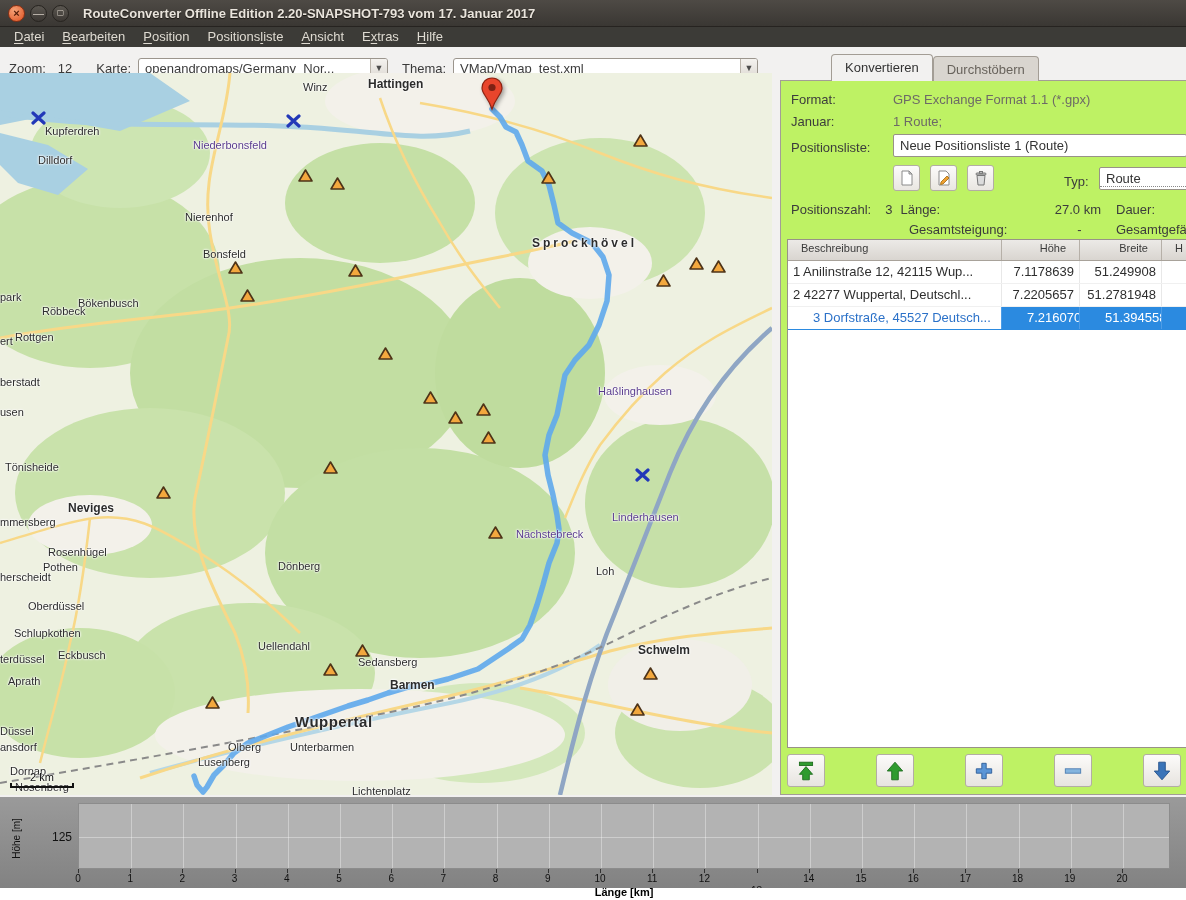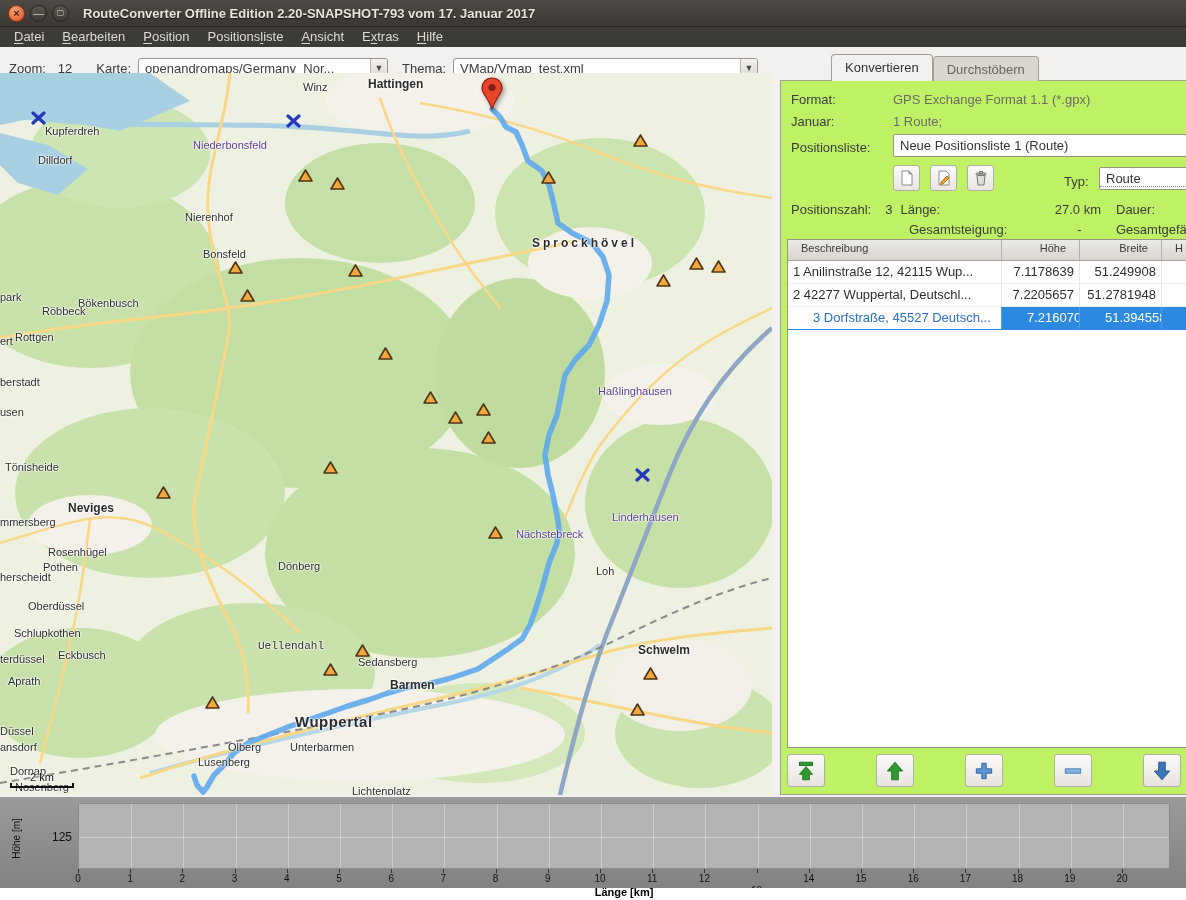--- a/index.html
+++ b/index.html
@@ -216,21 +216,21 @@
         <div class="map-label violet" style="left: 516px; top: 455px;">Nächstebreck</div>
         <div class="map-label" style="left: 278px; top: 487px;">Dönberg</div>
         <div class="map-label violet" style="left: 612px; top: 438px;">Linderhausen</div>
         <div class="map-label" style="left: 596px; top: 492px;">Loh</div>
         <div class="map-label" style="left: 0px; top: 498px;">herscheidt</div>
         <div class="map-label" style="left: 28px; top: 527px;">Oberdüssel</div>
         <div class="map-label" style="left: 14px; top: 554px;">Schlupkothen</div>
         <div class="map-label" style="left: 0px; top: 580px;">terdüssel</div>
         <div class="map-label" style="left: 58px; top: 576px;">Eckbusch</div>
         <div class="map-label" style="left: 8px; top: 602px;">Aprath</div>
-        <div class="map-label" style="left: 258px; top: 567px; font-family: Liberation Mono, monospace;">Uellendahl</div>
+        <div class="map-label" style="left: 258px; top: 567px;">Uellendahl</div>
         <div class="map-label" style="left: 358px; top: 583px;">Sedansberg</div>
         <div class="map-label city" style="left: 390px; top: 605px;">Barmen</div>
         <div class="map-label big" style="left: 295px; top: 640px;">Wuppertal</div>
         <div class="map-label" style="left: 290px; top: 668px;">Unterbarmen</div>
         <div class="map-label" style="left: 228px; top: 668px;">Olberg</div>
         <div class="map-label" style="left: 198px; top: 683px;">Lusenberg</div>
         <div class="map-label city" style="left: 638px; top: 570px;">Schwelm</div>
         <div class="map-label" style="left: 0px; top: 652px;">Düssel</div>
         <div class="map-label" style="left: 0px; top: 668px;">ansdorf</div>
         <div class="map-label" style="left: 10px; top: 692px;">Dornap</div>

